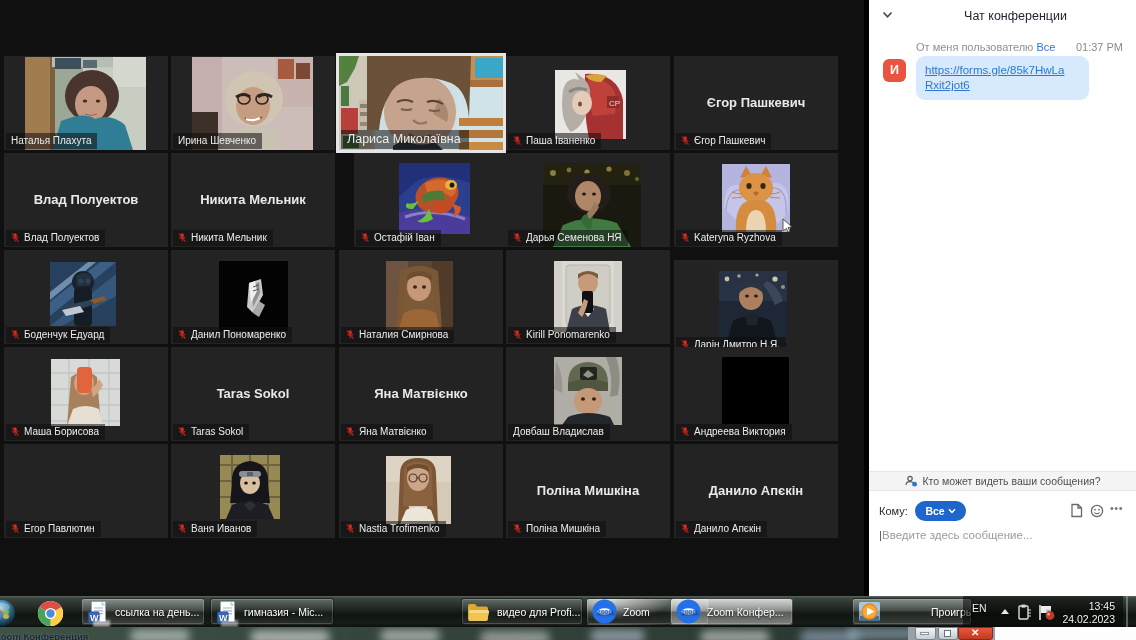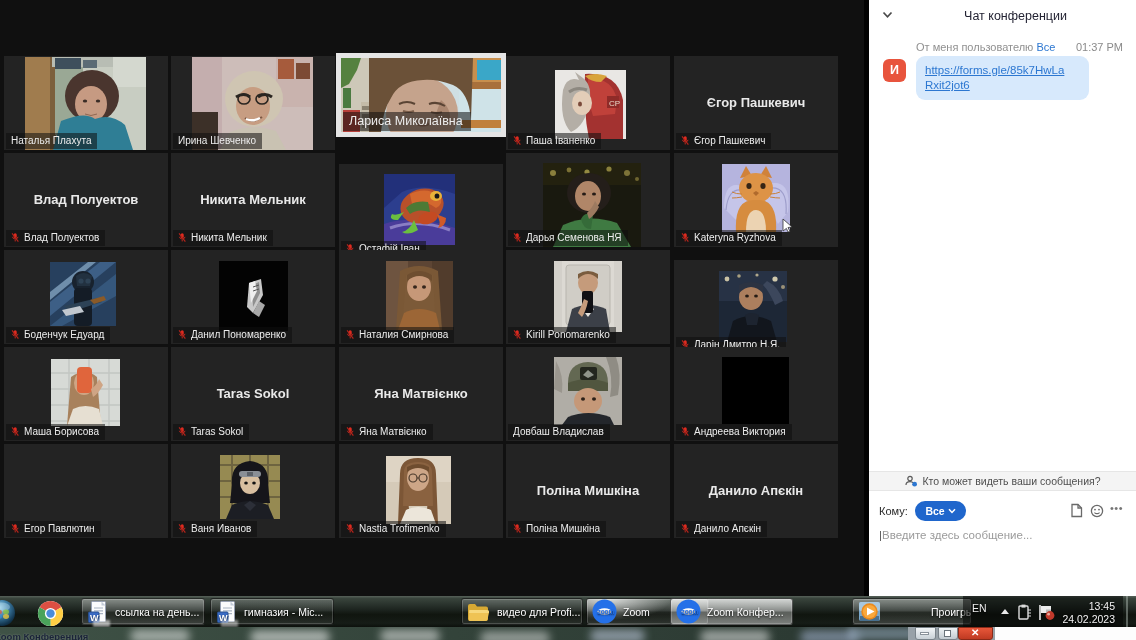--- a/index.html
+++ b/index.html
@@ -57,21 +57,21 @@
 <ellipse cx="66" cy="47" rx="16" ry="18" fill="#c69a82"></ellipse>
 <path d="M28 93 L36 64 Q60 54 70 62 Q86 56 100 68 L108 93 Z" fill="#2f7e95"></path>
 <ellipse cx="60" cy="44" rx="2.2" ry="1.5" fill="#3a2c26"></ellipse>
 <ellipse cx="73" cy="44" rx="2.2" ry="1.5" fill="#3a2c26"></ellipse>
 <path d="M60 57 Q66 60 72 57" stroke="#8f6752" fill="none"></path>
 </svg>
         <div class="lbl">
           <span>Наталья Плахута</span>
         </div>
       </div>
-<div class="cell" style="left:336px;top:53px;width:170px;height:84px;border:5px solid #e5e5e5;background:#7f1d1d">
+<div class="cell" style="left:336px;top:53px;width:170px;height:100px;border:3px solid #e5e5e5;background:#7f1d1d">
         <svg class="vid" style="left:0;top:0" width="164" height="94" viewBox="0 0 164 94">
 <rect width="164" height="94" fill="#cfdfe3"></rect>
 <rect x="0" y="0" width="36" height="94" fill="#cdc8b8"></rect>
 <path d="M0 0 L20 0 L16 12 L8 26 L0 30 Z" fill="#55813f"></path>
 <rect x="2" y="30" width="8" height="20" fill="#4a7a40"></rect>
 <rect x="2" y="52" width="17" height="26" fill="#b8403a"></rect>
 <rect x="4" y="80" width="16" height="12" fill="#3f6b38"></rect>
 <rect x="20" y="44" width="13" height="48" fill="#c4bca8"></rect>
 <rect x="21" y="48" width="11" height="4" fill="#8a8270"></rect>
           <rect x="21" y="56" width="11" height="4" fill="#8a8270"></rect>
@@ -150,21 +150,21 @@
     <div class="lbl">
       <svg width="8" height="11" viewBox="0 0 12 15">
         <rect x="4" y="1" width="4.6" height="7.5" rx="2.3" fill="#e02b20"></rect>
         <path d="M2.2 6.5a4.3 4.3 0 0 0 8.4 0" stroke="#e02b20" stroke-width="1.3" fill="none"></path>
         <line x1="6.3" y1="11" x2="6.3" y2="13.4" stroke="#e02b20" stroke-width="1.3"></line>
         <line x1="1.6" y1="1.2" x2="11" y2="13.8" stroke="#b7231a" stroke-width="1.7"></line>
       </svg>
       <span>Никита Мельник</span>
     </div>
   </div>
-<div class="cell" style="left:339px;top:153px;margin-top:11px;">
+<div class="cell" style="left:354px;top:153px;">
     <svg class="av" style="left:45px;top:10px" width="71" height="71" viewBox="0 0 71 71">
 <rect width="71" height="71" fill="#2c3e8e"></rect>
 <path d="M0 0 H71 V20 Q40 8 18 18 L0 34 Z" fill="#22307a"></path>
 <path d="M0 50 Q30 40 71 54 L71 71 H0 Z" fill="#4a3c9a"></path>
 <path d="M6 54 Q34 44 66 56" stroke="#8a7ec4" stroke-width="3" fill="none"></path>
 <ellipse cx="38" cy="32" rx="22" ry="17" fill="#b8502a" transform="rotate(-18 38 32)"></ellipse>
 <path d="M26 20 Q42 12 56 22 Q60 30 52 34 Q38 24 28 30 Z" fill="#d4682e"></path>
       <path d="M22 34 Q30 26 44 28 L46 38 Q34 34 26 40 Z" fill="#4d7a35"></path>
 <ellipse cx="52" cy="22" rx="6" ry="5" fill="#e8b33a"></ellipse>
 <ellipse cx="53" cy="22" rx="2.4" ry="2.6" fill="#181818"></ellipse>

